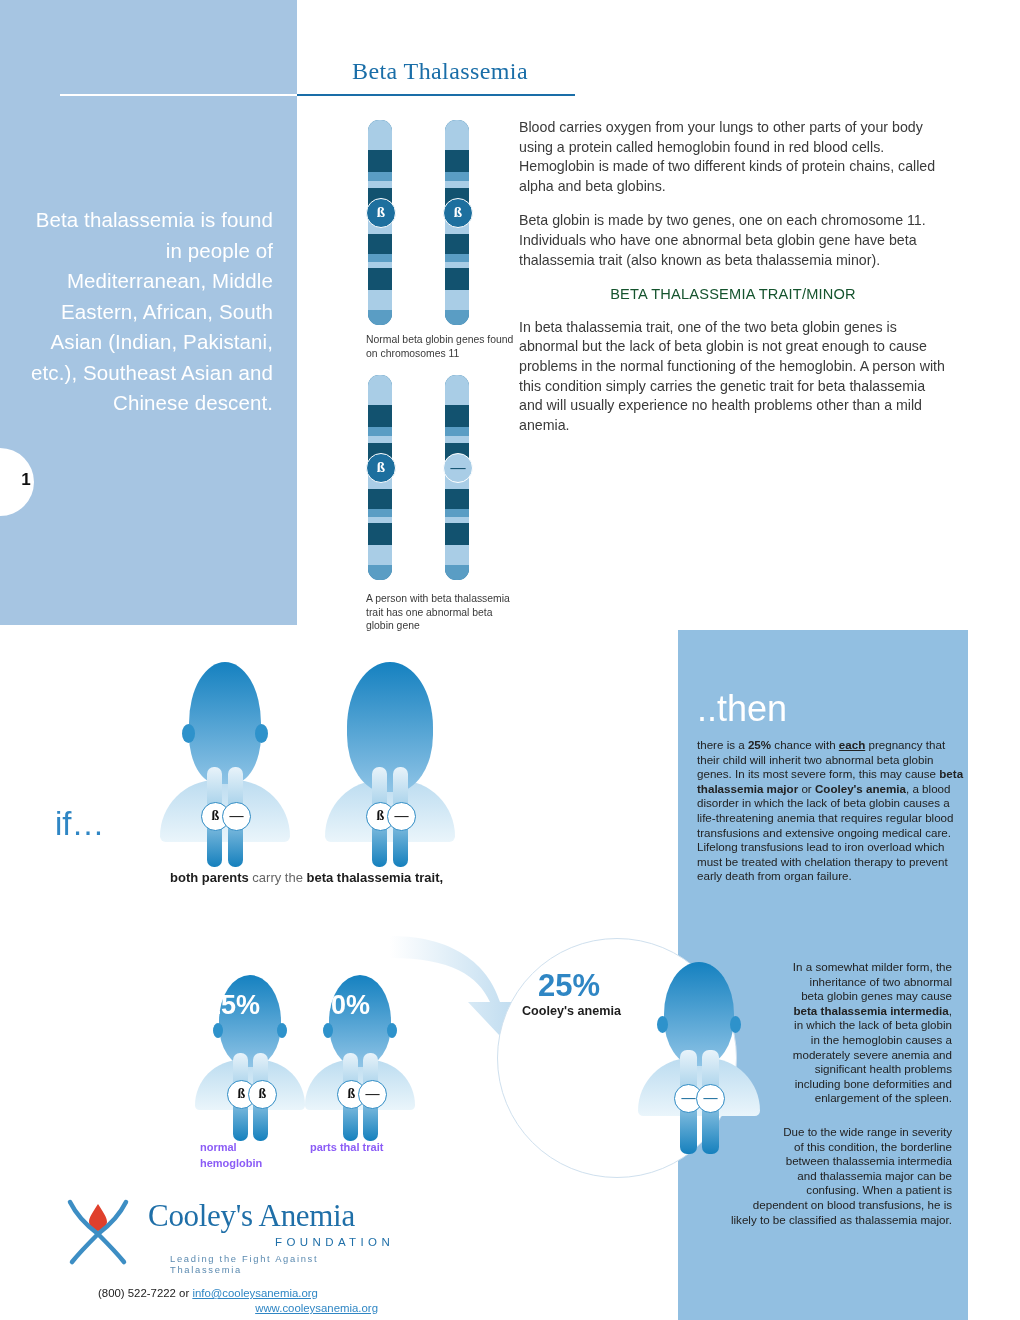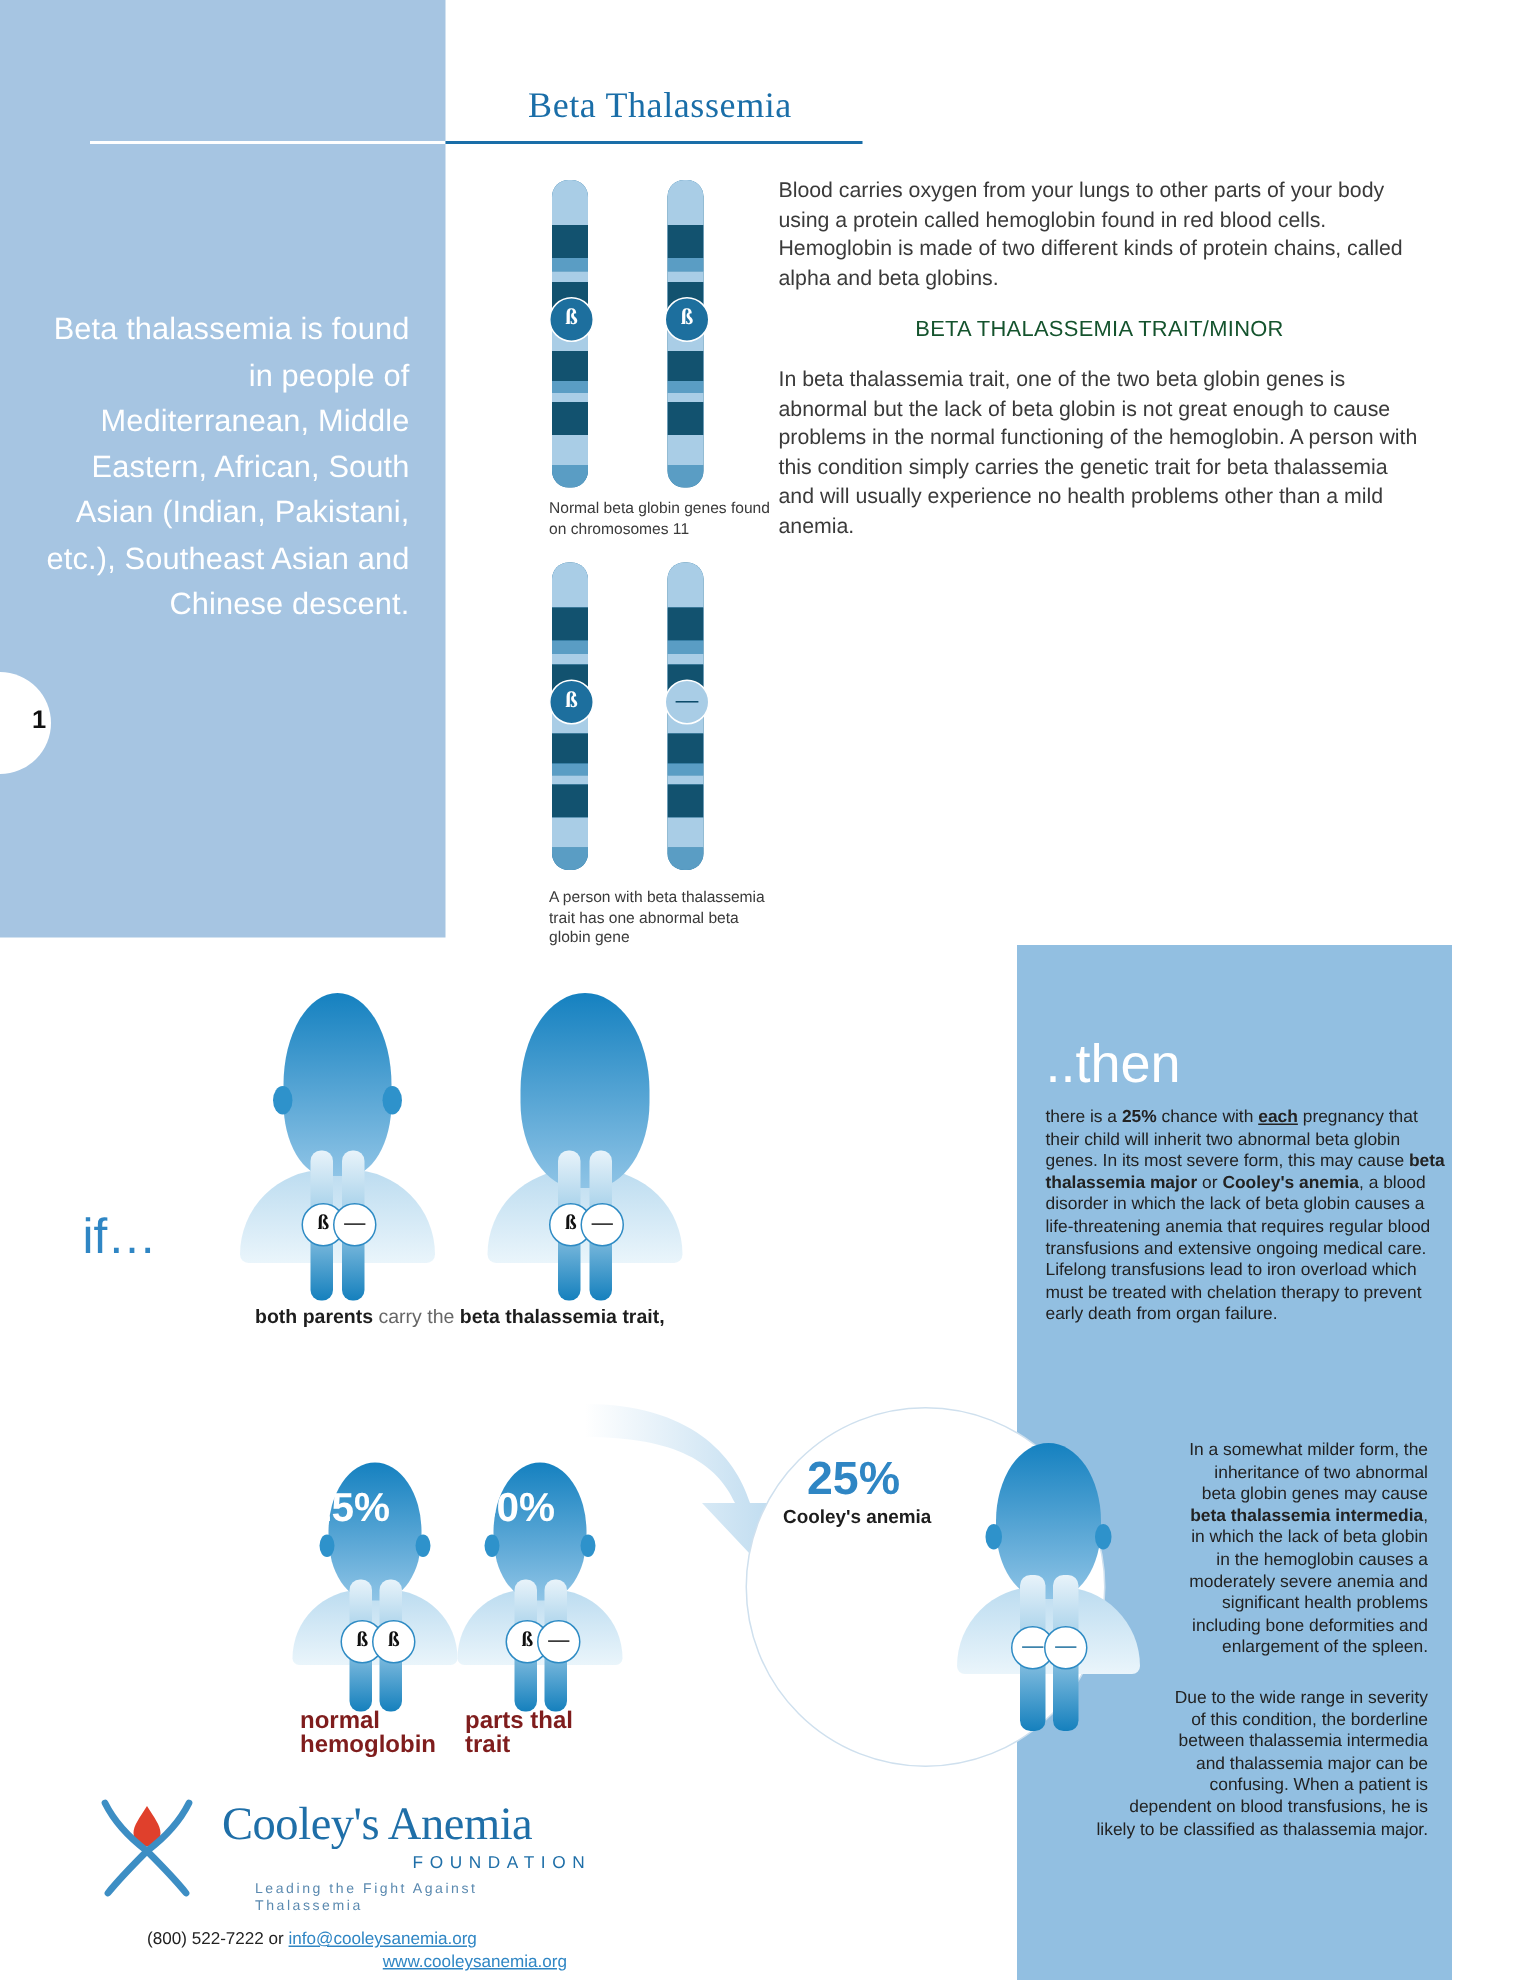--- a/index.html
+++ b/index.html
@@ -60,22 +60,22 @@
         background:#2e92cb;}
   .shoulders{position:absolute;border-radius:60px 60px 6px 6px;
         background:linear-gradient(#bcdcf0,#eaf5fb);}
   .leg{position:absolute;width:15px;border-radius:7px;
         background:linear-gradient(180deg,#e8f3fa 0%,#9fcde8 45%,#1580bd 100%);}
   .badge{position:absolute;width:27px;height:27px;border-radius:50%;
         border:1.3px solid #2e8bc4;background:#ffffff;color:#111;
         font-size:14px;font-weight:bold;text-align:center;line-height:25px;
         font-family:"Liberation Serif",serif;}
   .pct{position:absolute;color:#ffffff;font-size:27px;font-weight:bold;}
-  .kidcap{position:absolute;font-size:16px;line-height:15.5px;
-        font-weight:bold;color:#7f1d1d;}
+  .kidcap{position:absolute;font-size:11px;line-height:15.5px;
+        font-weight:bold;color:#8b5cf6;}
 
   
   #arrow{left:390px;top:930px;}
 
   
   #big-circle{left:497px;top:938px;width:238px;height:238px;border-radius:50%;
         background:#ffffff;border:1px solid #cfe0ee;}
   #cooley-pct{left:538px;top:968px;font-size:31px;font-weight:bold;color:#2f86c4;}
   #cooley-sub{left:522px;top:1004px;font-size:12.6px;font-weight:bold;color:#1d1d1d;}
 
@@ -116,20 +116,21 @@
 
 <div class="abs" id="page-title">Beta Thalassemia</div>
 <div class="abs" id="title-rule-left"></div>
 <div class="abs" id="title-rule-right"></div>
 
 <div class="abs" id="page-badge"></div>
 <div class="abs" id="page-badge-num">1</div>
 
 <div class="abs" id="body-copy">
   <p>Blood carries oxygen from your lungs to other parts of your body using a protein called hemoglobin found in red blood cells.  Hemoglobin is made of two different kinds of protein chains, called alpha and beta globins.</p>
+  <p>Beta globin is made by two genes, one on each chromosome 11. Individuals who have one abnormal beta globin gene have beta thalassemia trait (also known as beta thalassemia minor).</p>
   <p class="subhead">BETA THALASSEMIA TRAIT/MINOR</p>
   <p>In beta thalassemia trait, one of the two beta globin genes is abnormal but the lack of beta globin is not great enough to cause problems in the normal functioning of the hemoglobin. A person with this condition simply carries the genetic trait for beta thalassemia and will usually experience no health problems other than a mild anemia.</p>
 </div>
 
 <div class="chromo" style="left:368px;top:120px;">
   <i class="band-l" style="top:0;height:30px;"></i>
   <i class="band-d" style="top:30px;height:22px;"></i>
   <i class="band-m" style="top:52px;height:9px;"></i>
   <i class="band-l" style="top:61px;height:7px;"></i>
   <i class="band-d" style="top:68px;height:18px;"></i>

